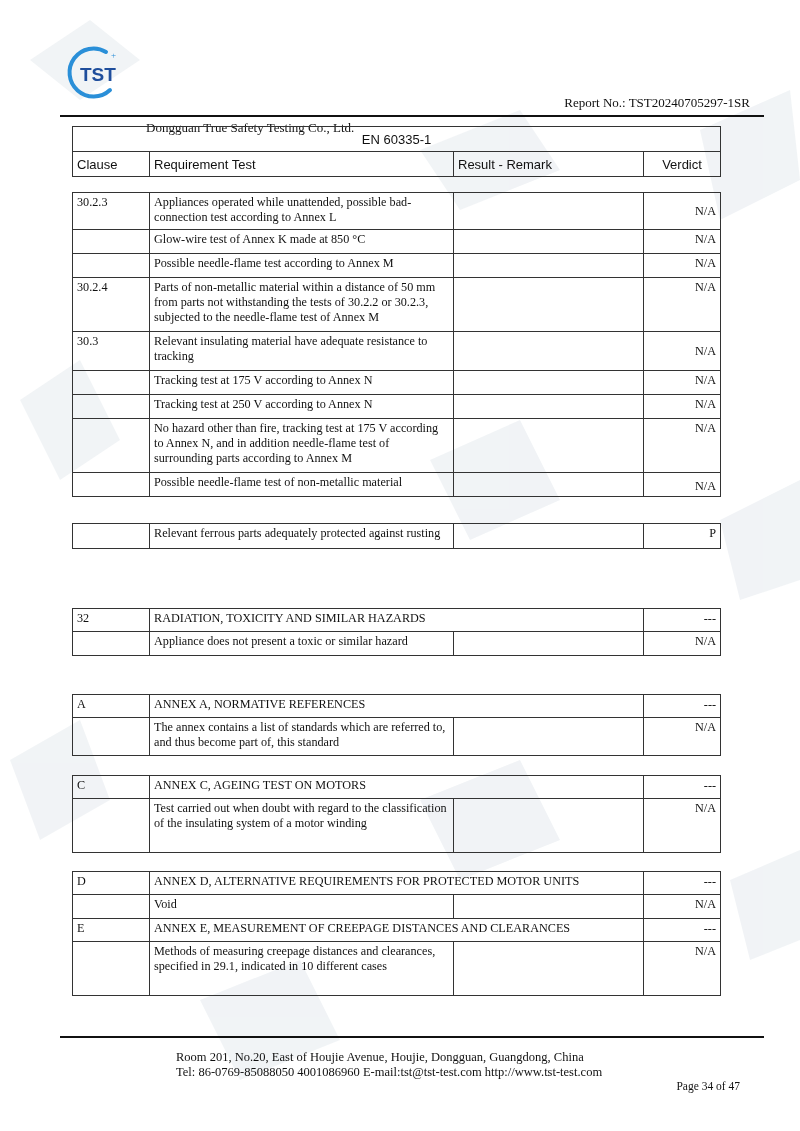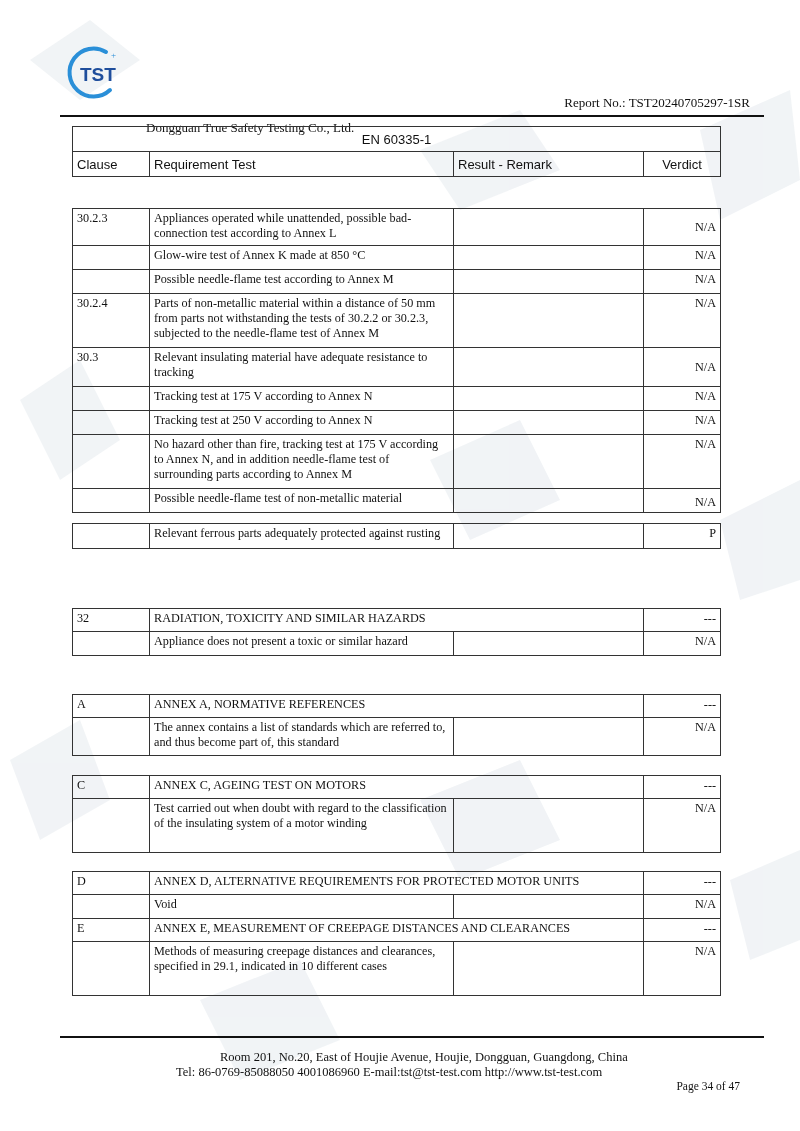--- a/index.html
+++ b/index.html
@@ -35,21 +35,21 @@
   .tbl col.c2 { width: 304px; }
   .tbl col.c3 { width: 190px; }
   .tbl col.c4 { width: 77px; }
   .tbl td.v { text-align: right; }
   .hdrtbl td { font-family: "Liberation Sans", sans-serif; font-size: 13px; height: 20px; vertical-align: middle; }
   .hdrtbl td.std { text-align: center; }
   .hdrtbl td.ctr { text-align: center; margin-top: 12px; }
   .ftr-rule {
     position: absolute; left: 60px; width: 704px; top: 1036px; height: 2px; background: #111; z-index: 2;
   }
-  .ftr-addr { position: absolute; left: 176px; top: 1050px; font-size: 12.5px; z-index: 2; margin-left: 44px; }
+  .ftr-addr { position: absolute; left: 176px; top: 1050px; font-size: 12.5px; z-index: 2; }
   .ftr-tel { position: absolute; left: 176px; top: 1065px; font-size: 12.5px; z-index: 2; }
   .ftr-page { position: absolute; right: 60px; top: 1080px; font-size: 11.5px; z-index: 2; }
 </style>
 </head>
 <body>
 
 <svg class="watermark" viewBox="0 0 800 1131">
   <g fill="#eef1f4" opacity="0.8">
     <path d="M30 60 L90 20 L140 60 L80 100 Z"></path>
     <path d="M420 150 L520 110 L560 170 L460 210 Z"></path>
@@ -87,21 +87,21 @@
   </tr>
   <tr>
     <td>Clause</td>
     <td>Requirement Test</td>
     <td>Result - Remark</td>
     <td class="ctr">Verdict</td>
   </tr>
 </tbody>
   </table>
 
-<table class="tbl" style="top:192px;margin-top:16px;">
+<table class="tbl" style="top:192px;">
   <colgroup>
       <col class="c1">
       <col class="c2">
       <col class="c3">
       <col class="c4">
     </colgroup>
   <tbody>
       <tr style="height:37px">
     <td>30.2.3</td>
     <td>Appliances operated while unattended, possible bad-connection test according to Annex L</td>

